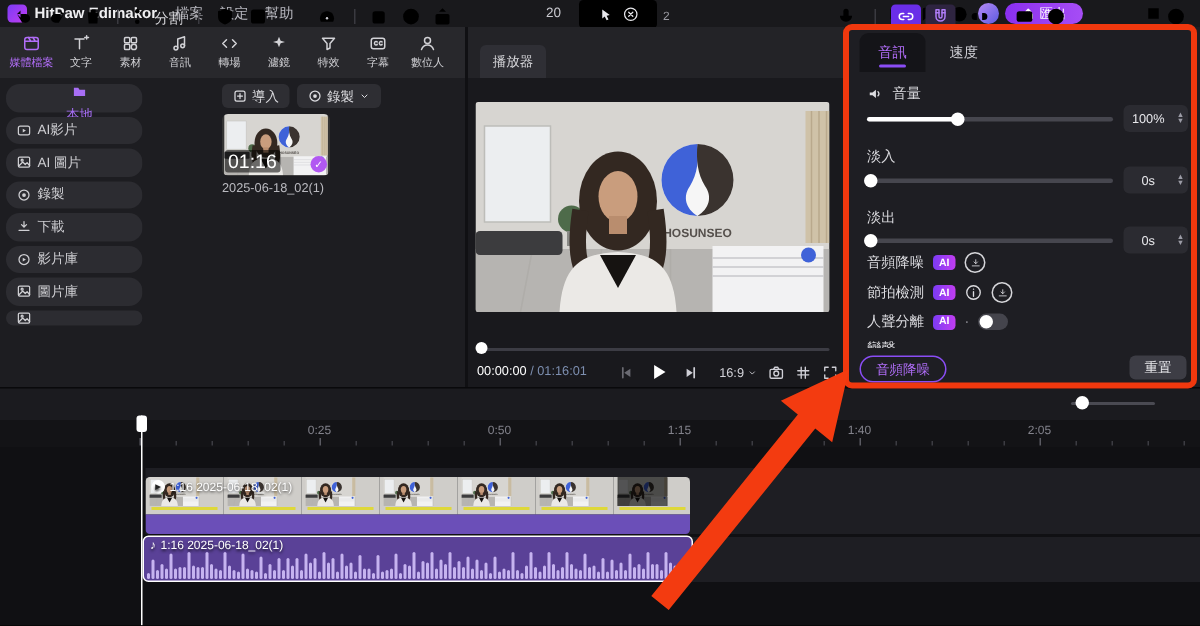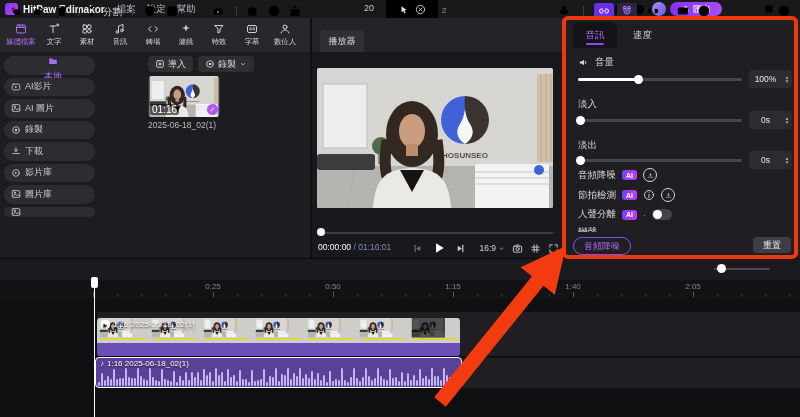--- a/index.html
+++ b/index.html
@@ -33,21 +33,21 @@
   .nav-item .ic{width:10px;height:10px;flex:none;}
   .nav-item.active{color:#a76ef5;flex-direction:column;}
   .nav-item.partial{height:10px;}
   .media-content{left:97px;top:52px;width:213px;height:206px;margin-left:45px;}
   .m-toolbar{position:absolute;left:6px;top:4px;right:4px;height:16px;display:flex;align-items:center;gap:5px;}
   .m-btn{height:16px;background:#2e2e33;border-radius:4px;display:flex;align-items:center;gap:3px;padding:0 7px;font-size:9px;color:#dcdce0;}
   .m-btn .ic{width:10px;height:10px;}
   .m-sp{flex:1;}
   .thumb{position:absolute;left:6px;top:24px;width:72px;height:41px;border-radius:4px;overflow:hidden;background:#333;}
   .thumb svg{width:100%;height:100%;display:block;}
-  .dur{position:absolute;left:2px;bottom:2px;background:rgba(0,0,0,.55);color:#fff;font-size:10px;padding:0 2px;border-radius:2px;}
+  .dur{position:absolute;left:2px;bottom:2px;background:rgba(0,0,0,.55);color:#fff;font-size:13px;padding:0 2px;border-radius:2px;}
   .chk{position:absolute;right:2px;bottom:2px;width:11px;height:11px;border-radius:50%;background:#b158f2;color:#fff;font-size:7px;display:flex;align-items:center;justify-content:center;}
   .fname{position:absolute;left:6px;top:68px;font-size:8.5px;color:#b9b9bf;}
   
   .player{left:312px;top:18px;width:251px;height:240px;background:#19191d;}
   .p-head{position:absolute;left:0;top:0;width:251px;height:34px;background:#232327;}
   .p-tab{position:absolute;left:8px;top:12px;width:44px;height:22px;background:#2f2f35;border-radius:4px 4px 0 0;display:flex;align-items:center;justify-content:center;font-size:9px;color:#d6d6da;}
   .preview{position:absolute;left:5px;top:50px;width:236px;height:140px;border-radius:2px;overflow:hidden;background:#555;}
   .preview svg{width:100%;height:100%;display:block;}
   .p-line{position:absolute;left:8px;top:214px;width:233px;height:2px;background:#3c3c44;border-radius:1px;}
   .p-dot{position:absolute;left:5px;top:210px;width:8px;height:8px;border-radius:50%;background:#fff;}

